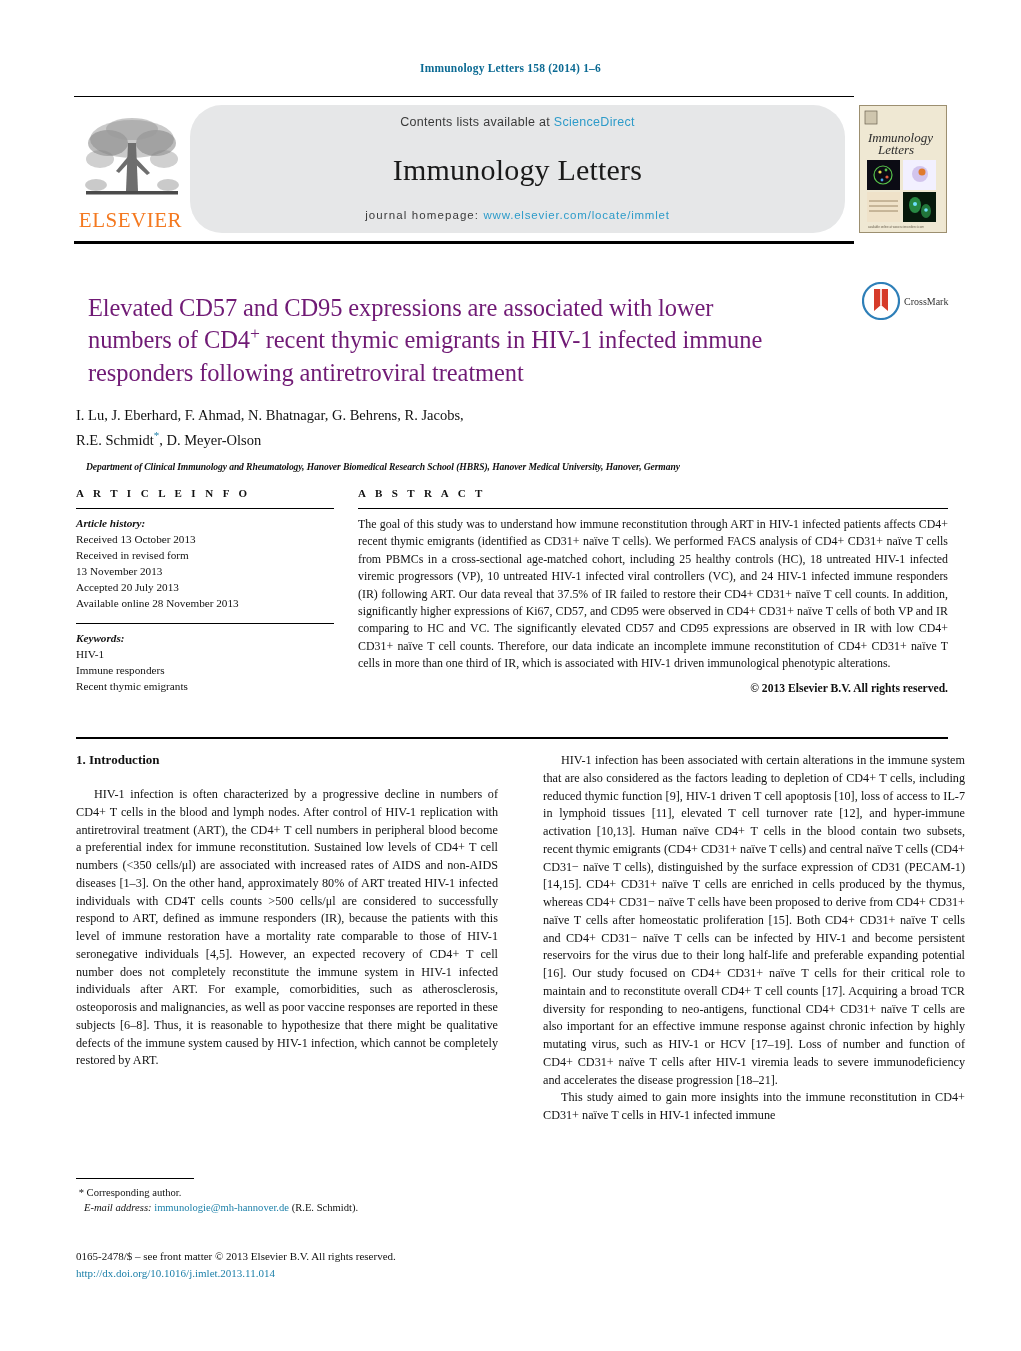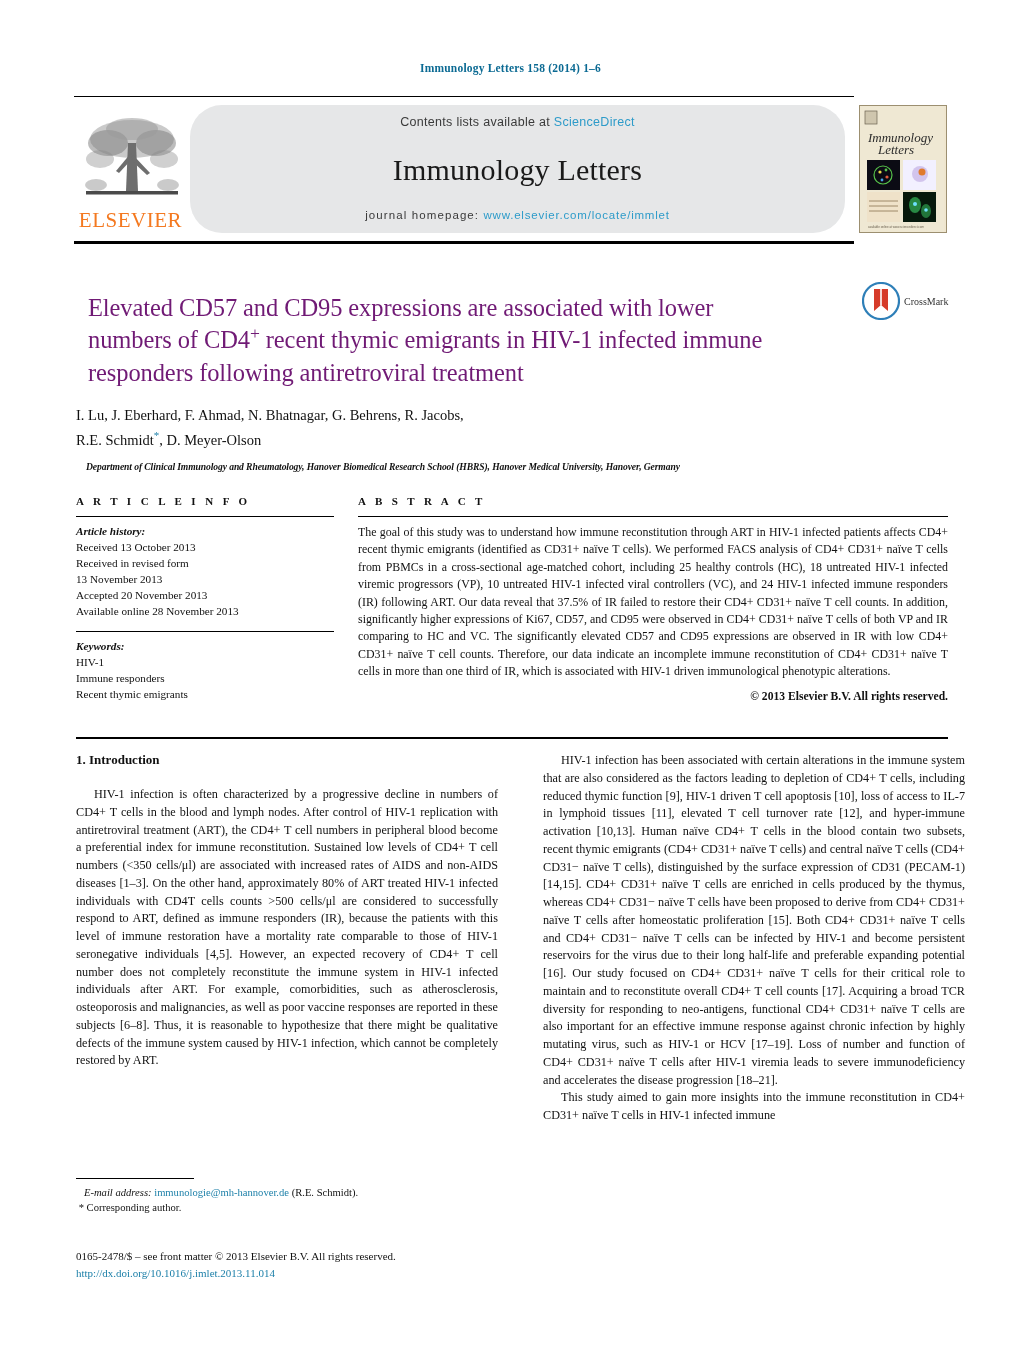--- a/index.html
+++ b/index.html
@@ -170,21 +170,21 @@
     display: flex;
   }
   .col-info { width: 258px; flex: 0 0 258px; }
   .col-abs  { flex: 1 1 auto; margin-left: 24px; }
   .sec-head {
     font-family: "Liberation Serif", serif;
     font-size: 11px;
     font-weight: bold;
     letter-spacing: 3.4px;
     color: #111;
-    margin: 8px 0 9px 0;
+    margin: 0 0 9px 0;
   }
   .hr-thin { border-top: 1px solid #000; margin: 0 0 7px 0; }
   .info-group { font-size: 11.2px; line-height: 1.42; color: #111; }
   .info-group .lbl { font-style: italic; font-weight: bold; }
   .info-sep { border-top: 1px solid #000; margin: 12px 0 7px 0; }
   .abstract-text {
     font-size: 11.9px;
     line-height: 1.46;
     text-align: justify;
     color: #111;
@@ -354,21 +354,21 @@
   <div class="infoabs">
 
     <div class="col-info">
       <div class="sec-head">A R T I C L E    I N F O</div>
       <div class="hr-thin"></div>
       <div class="info-group">
         <div class="lbl">Article history:</div>
         <div>Received 13 October 2013</div>
         <div>Received in revised form</div>
         <div>13 November 2013</div>
-        <div>Accepted 20 November 2013</div>
+        <div>Accepted 20 July 2013</div>
         <div>Available online 28 November 2013</div>
       </div>
       <div class="info-sep"></div>
       <div class="info-group">
         <div class="lbl">Keywords:</div>
         <div>HIV-1</div>
         <div>Immune responders</div>
         <div>Recent thymic emigrants</div>
       </div>
     </div>
@@ -391,28 +391,28 @@
     </div>
     <div class="bcol">
       <p class="ptext">HIV-1 infection has been associated with certain alterations in the immune system that are also considered as the factors leading to depletion of CD4+ T cells, including reduced thymic function [9], HIV-1 driven T cell apoptosis [10], loss of access to IL-7 in lymphoid tissues [11], elevated T cell turnover rate [12], and hyper-immune activation [10,13]. Human naïve CD4+ T cells in the blood contain two subsets, recent thymic emigrants (CD4+ CD31+ naïve T cells) and central naïve T cells (CD4+ CD31− naïve T cells), distinguished by the surface expression of CD31 (PECAM-1) [14,15]. CD4+ CD31+ naïve T cells are enriched in cells produced by the thymus, whereas CD4+ CD31− naïve T cells have been proposed to derive from CD4+ CD31+ naïve T cells after homeostatic proliferation [15]. Both CD4+ CD31+ naïve T cells and CD4+ CD31− naïve T cells can be infected by HIV-1 and become persistent reservoirs for the virus due to their long half-life and preferable expanding potential [16]. Our study focused on CD4+ CD31+ naïve T cells for their critical role to maintain and to reconstitute overall CD4+ T cell counts [17]. Acquiring a broad TCR diversity for responding to neo-antigens, functional CD4+ CD31+ naïve T cells are also important for an effective immune response against chronic infection by highly mutating virus, such as HIV-1 or HCV [17–19]. Loss of number and function of CD4+ CD31+ naïve T cells after HIV-1 viremia leads to severe immunodeficiency and accelerates the disease progression [18–21].</p>
       <p class="ptext">This study aimed to gain more insights into the immune reconstitution in CD4+ CD31+ naïve T cells in HIV-1 infected immune</p>
     </div>
   </div>
 
   <div class="footnote">
     <div class="foot-rule"></div>
     <div class="foot-line">
+      &nbsp;<span>*</span>
+      <span>Corresponding author.</span>
+    </div>
+    <div class="foot-line">
       &nbsp;&nbsp;&nbsp;<span class="it">E-mail address:</span>
       <span class="mail">immunologie@mh-hannover.de</span>
       <span>(R.E. Schmidt).</span>
     </div>
-    <div class="foot-line">
-      &nbsp;<span>*</span>
-      <span>Corresponding author.</span>
-    </div>
   </div>
 
   <div class="issn-block">
     <div>0165-2478/$ – see front matter © 2013 Elsevier B.V. All rights reserved.</div>
     <div class="doi">http://dx.doi.org/10.1016/j.imlet.2013.11.014</div>
   </div>
 
 </div>
 
 </body></html>

